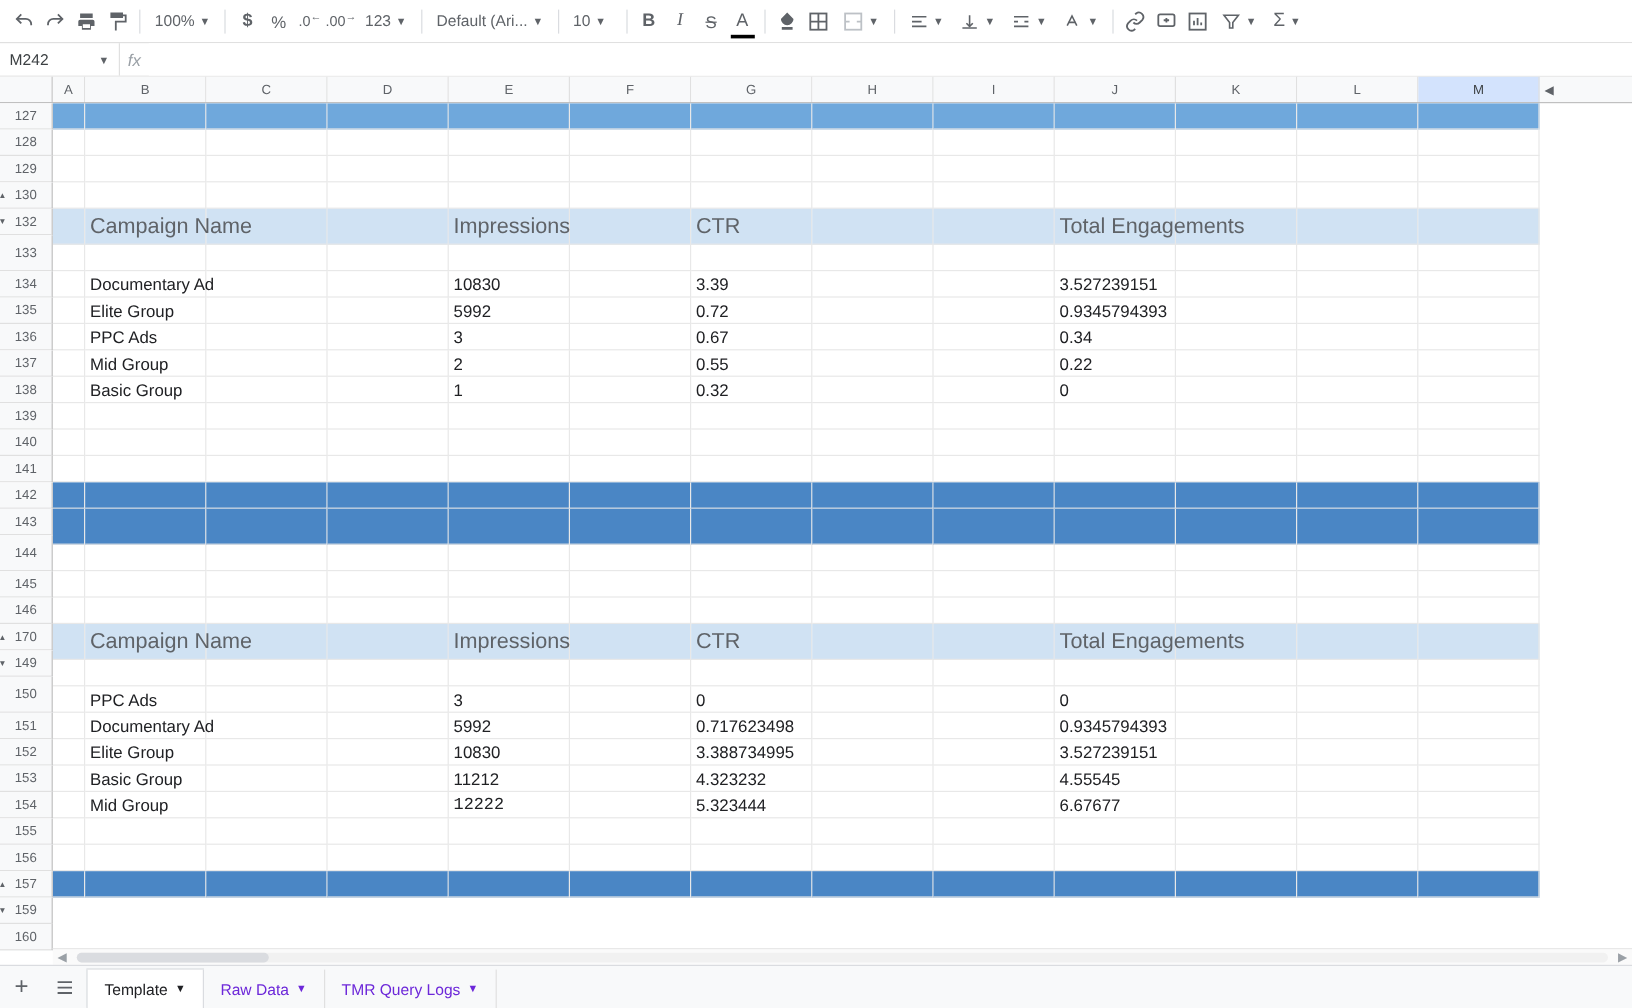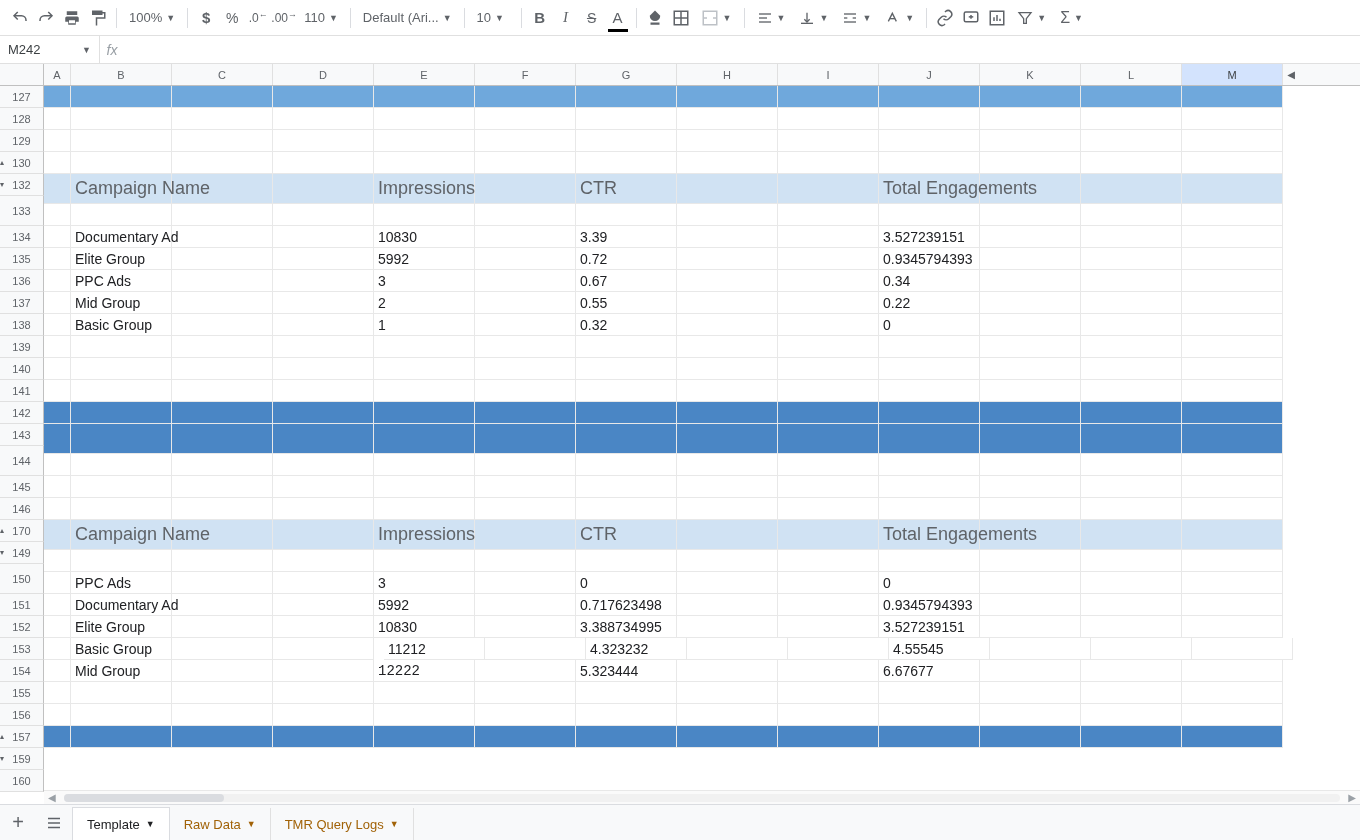--- a/index.html
+++ b/index.html
@@ -44,21 +44,21 @@
 .band-blue { background:#6fa8dc; }
 .band-dblue { background:#4a86c5; }
 .band-lblue { background:#d0e2f3; }
 .title-txt { color:#4285f4; font-size:22px; font-weight:400; }
 .hdr-txt { color:#5f6368; font-size:18px; font-weight:400; }
 .data-txt { color:#202124; font-size:14px; }
 
 
 .sheet-bar { position:absolute; bottom:0; left:0; right:0; height:36px; display:flex; align-items:center; background:#f8f9fa; border-top:1px solid #dadce0; }
 .sheet-btn { width:36px; height:36px; display:flex; align-items:center; justify-content:center; cursor:pointer; color:#5f6368; }
-.sheet-tab { height:32px; padding:0 14px; display:flex; align-items:center; gap:6px; font-size:13px; color:#a16207; cursor:pointer; border-right:1px solid #e0e0e0; }
+.sheet-tab { height:32px; padding:0 14px; display:flex; align-items:center; gap:6px; font-size:13px; color:#6d28d9; cursor:pointer; border-right:1px solid #e0e0e0; }
 .sheet-tab.active { background:#fff; color:#202124; border-top:0; box-shadow: inset 0 -2px 0 0 #fff, 0 -1px 0 #dadce0; border-left:1px solid #dadce0; border-right:1px solid #dadce0; margin-top:-1px; }
 .sheet-tab .arrow { font-size:9px; }
 
 
 .hscroll { position:absolute; bottom:36px; left:44px; right:0; height:14px; background:#fafafa; border-top:1px solid #e8e8e8; display:flex; align-items:center; justify-content:space-between; padding:0 4px; color:#9aa0a6; font-size:10px; }
 .hscroll .track { flex:1; margin:0 8px; height:8px; background:#f1f1f1; border-radius:4px; position:relative; }
 .hscroll .thumb { position:absolute; left:0; width:160px; height:8px; background:#dadce0; border-radius:4px; }
 
 svg { display:block; }
 </style>
@@ -92,21 +92,21 @@
   <div class="tool-dd zoom-box">
       <span>100%</span>
       <span class="arrow">▼</span>
     </div>
   <div class="tool-sep"></div>
   <div class="tool-btn" style="font-size:15px;font-weight:bold;">$</div>
   <div class="tool-btn" style="font-size:14px;">%</div>
   <div class="tool-btn" style="font-size:12px;">.0<span style="font-size:9px;position:relative;top:-4px;">←</span></div>
   <div class="tool-btn" style="font-size:12px;">.00<span style="font-size:9px;position:relative;top:-4px;">→</span></div>
   <div class="tool-dd">
-      <span>110</span>
+      <span>123</span>
       <span class="arrow">▼</span>
     </div>
   <div class="tool-sep"></div>
   <div class="tool-dd font-box">
       <span>Default (Ari...</span>
       <span class="arrow">▼</span>
     </div>
   <div class="tool-sep"></div>
   <div class="tool-dd size-box">
       <span>10</span>
@@ -625,21 +625,21 @@
           <div class="cell data-txt" style="width: 101px; overflow: visible; position: relative; z-index: 1;">3.527239151</div>
           <div class="cell" style="width: 101px;"></div>
           <div class="cell" style="width: 101px;"></div>
           <div class="cell" style="width: 101px;"></div>
         </div>
         <div class="row">
           <div class="cell" style="width: 27px;"></div>
           <div class="cell data-txt" style="width: 101px; overflow: visible; position: relative; z-index: 1;">Basic Group</div>
           <div class="cell" style="width: 101px;"></div>
           <div class="cell" style="width: 101px;"></div>
-          <div class="cell data-txt" style="width: 101px; margin-left: 10px;">11212</div>
+          <div class="cell data-txt" style="width: 101px;">11212</div>
           <div class="cell" style="width: 101px;"></div>
           <div class="cell data-txt" style="width: 101px; overflow: visible; position: relative; z-index: 1;">4.323232</div>
           <div class="cell" style="width: 101px;"></div>
           <div class="cell" style="width: 101px;"></div>
           <div class="cell data-txt" style="width: 101px; overflow: visible; position: relative; z-index: 1;">4.55545</div>
           <div class="cell" style="width: 101px;"></div>
           <div class="cell" style="width: 101px;"></div>
           <div class="cell" style="width: 101px;"></div>
         </div>
         <div class="row">

